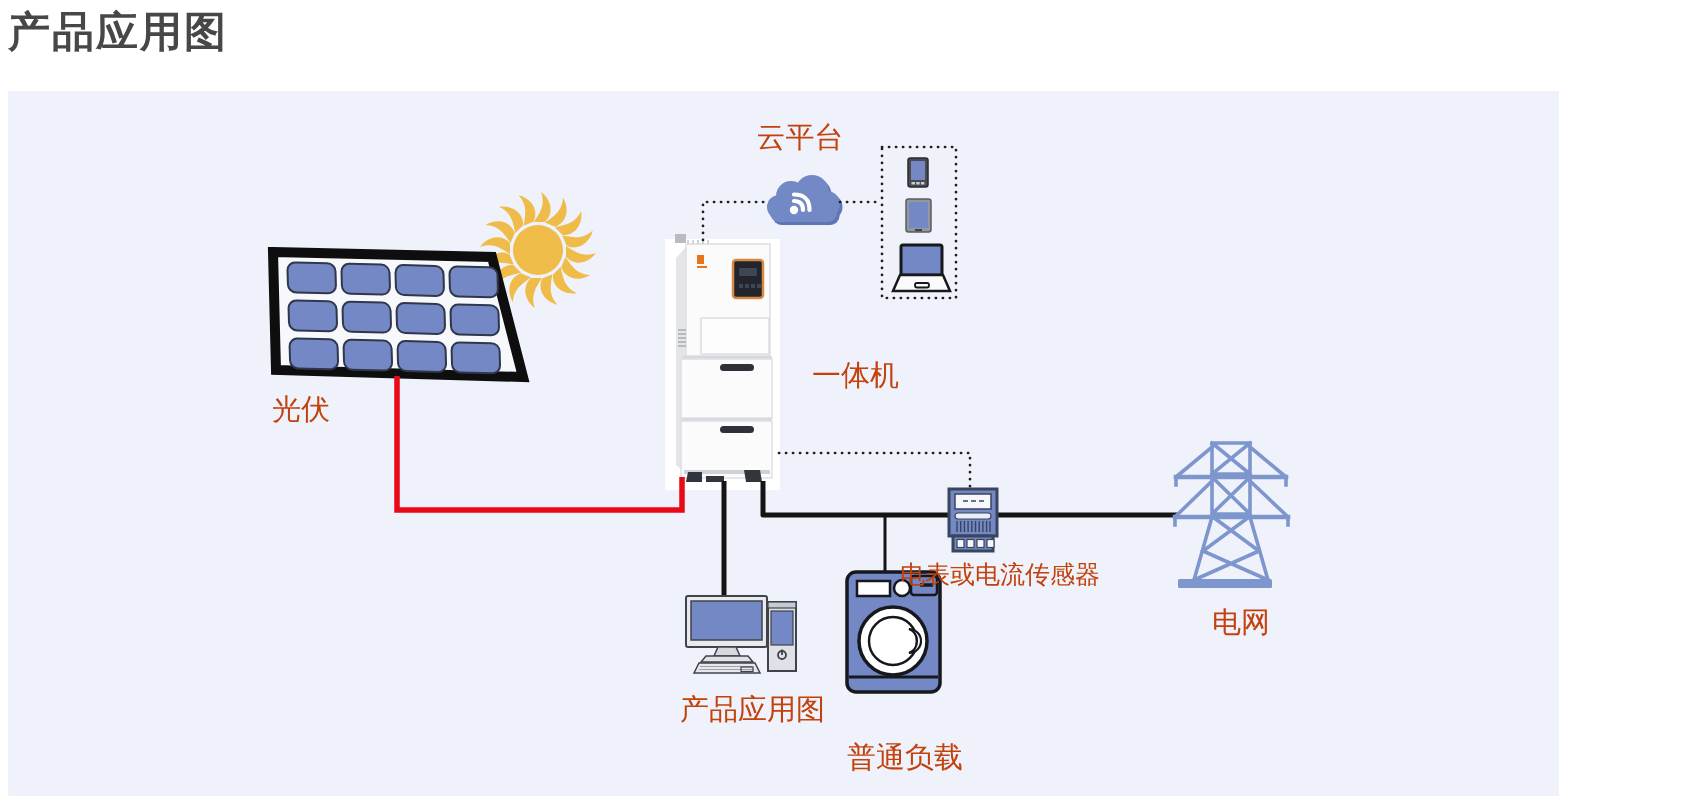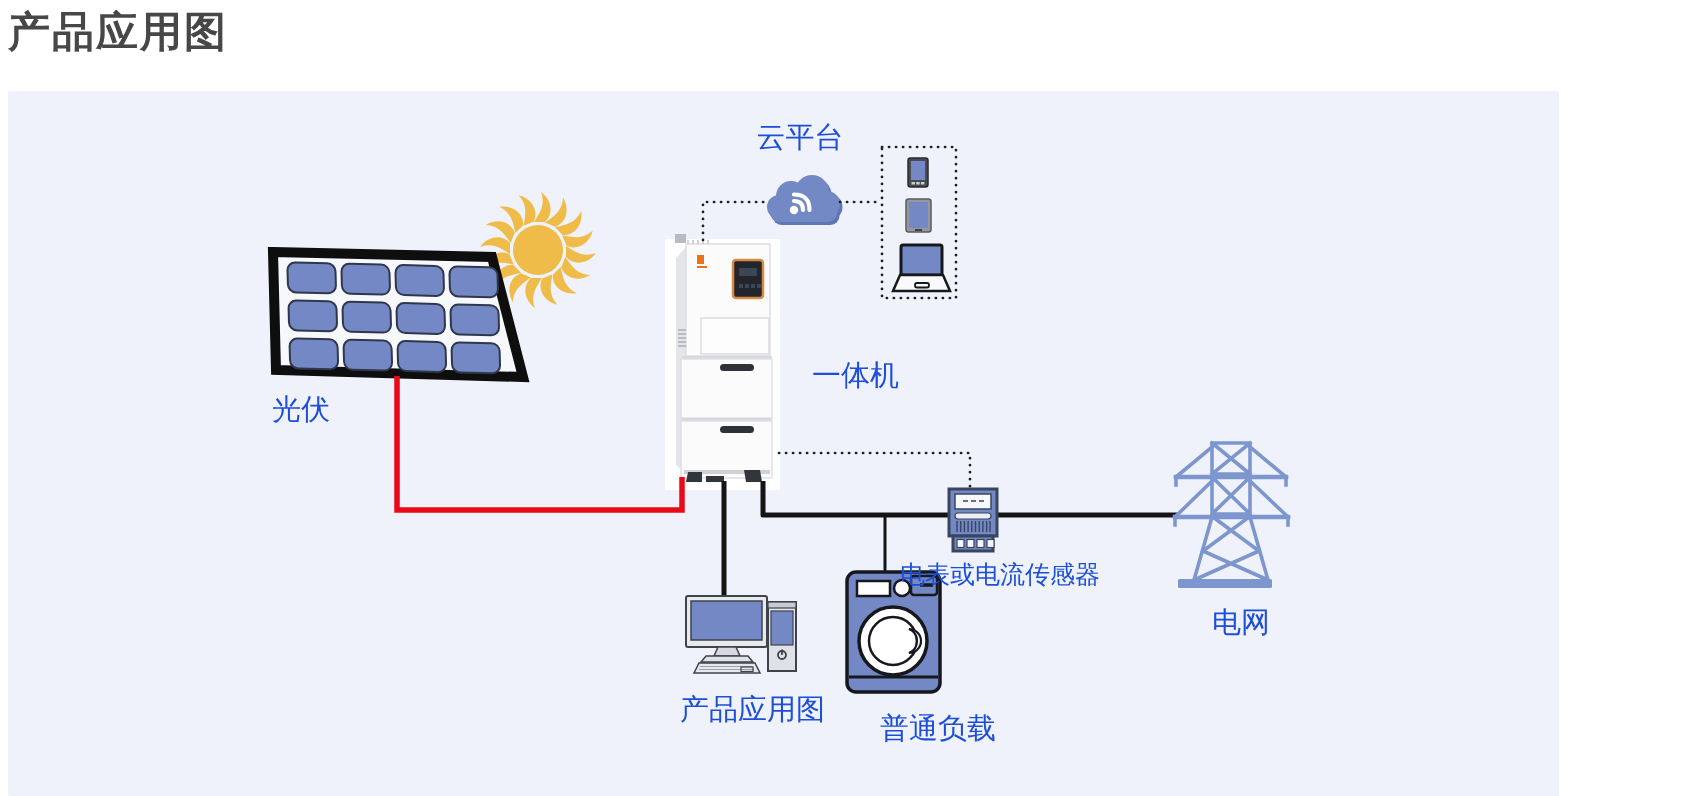--- a/index.html
+++ b/index.html
@@ -1,29 +1,29 @@
 <!DOCTYPE html>
 <html><head>
 <meta charset="utf-8">
 <style>
   html,body{margin:0;padding:0;background:#ffffff;}
   body{font-family:"Liberation Sans","DejaVu Sans",sans-serif;}
   .canvas{position:relative;width:1559px;height:796px;background:#ffffff;overflow:hidden;}
   .page-title{position:absolute;left:8px;top:4px;font-size:42px;font-weight:bold;color:#474747;letter-spacing:2px;}
   .panel{position:absolute;left:8px;top:91px;width:1656px;height:705px;background:#EFF2FA;border-radius:2px;}
   svg.diagram{position:absolute;left:0;top:0;width:1681px;height:796px;}
-  .lbl{position:absolute;color:#1d4ed8;font-size:29px;line-height:1.2;white-space:nowrap;}
+  .lbl{position:absolute;color:#c2410c;font-size:29px;line-height:1.2;white-space:nowrap;}
   .lbl.center{text-align:center;}
   .lbl-cloud{left:740px;top:120px;width:120px;}
   .lbl-pv{left:272px;top:392px;}
   .lbl-inverter{left:812px;top:358px;font-family:Liberation Serif, serif;}
   .lbl-meter{left:900px;top:559px;font-size:25px;}
   .lbl-grid{left:1212px;top:605px;}
   .lbl-critical{left:680px;top:692px;width:125px;}
-  .lbl-normal{left:845px;top:711px;width:120px;margin-left:33px;}
+  .lbl-normal{left:845px;top:740px;width:120px;}
 </style>
 </head>
 <body>
 
 <div class="canvas">
   <div class="page-title">产品应用图</div>
   <div class="panel"></div>
 
   <svg class="diagram" viewBox="0 0 1681 796">
     <defs>

